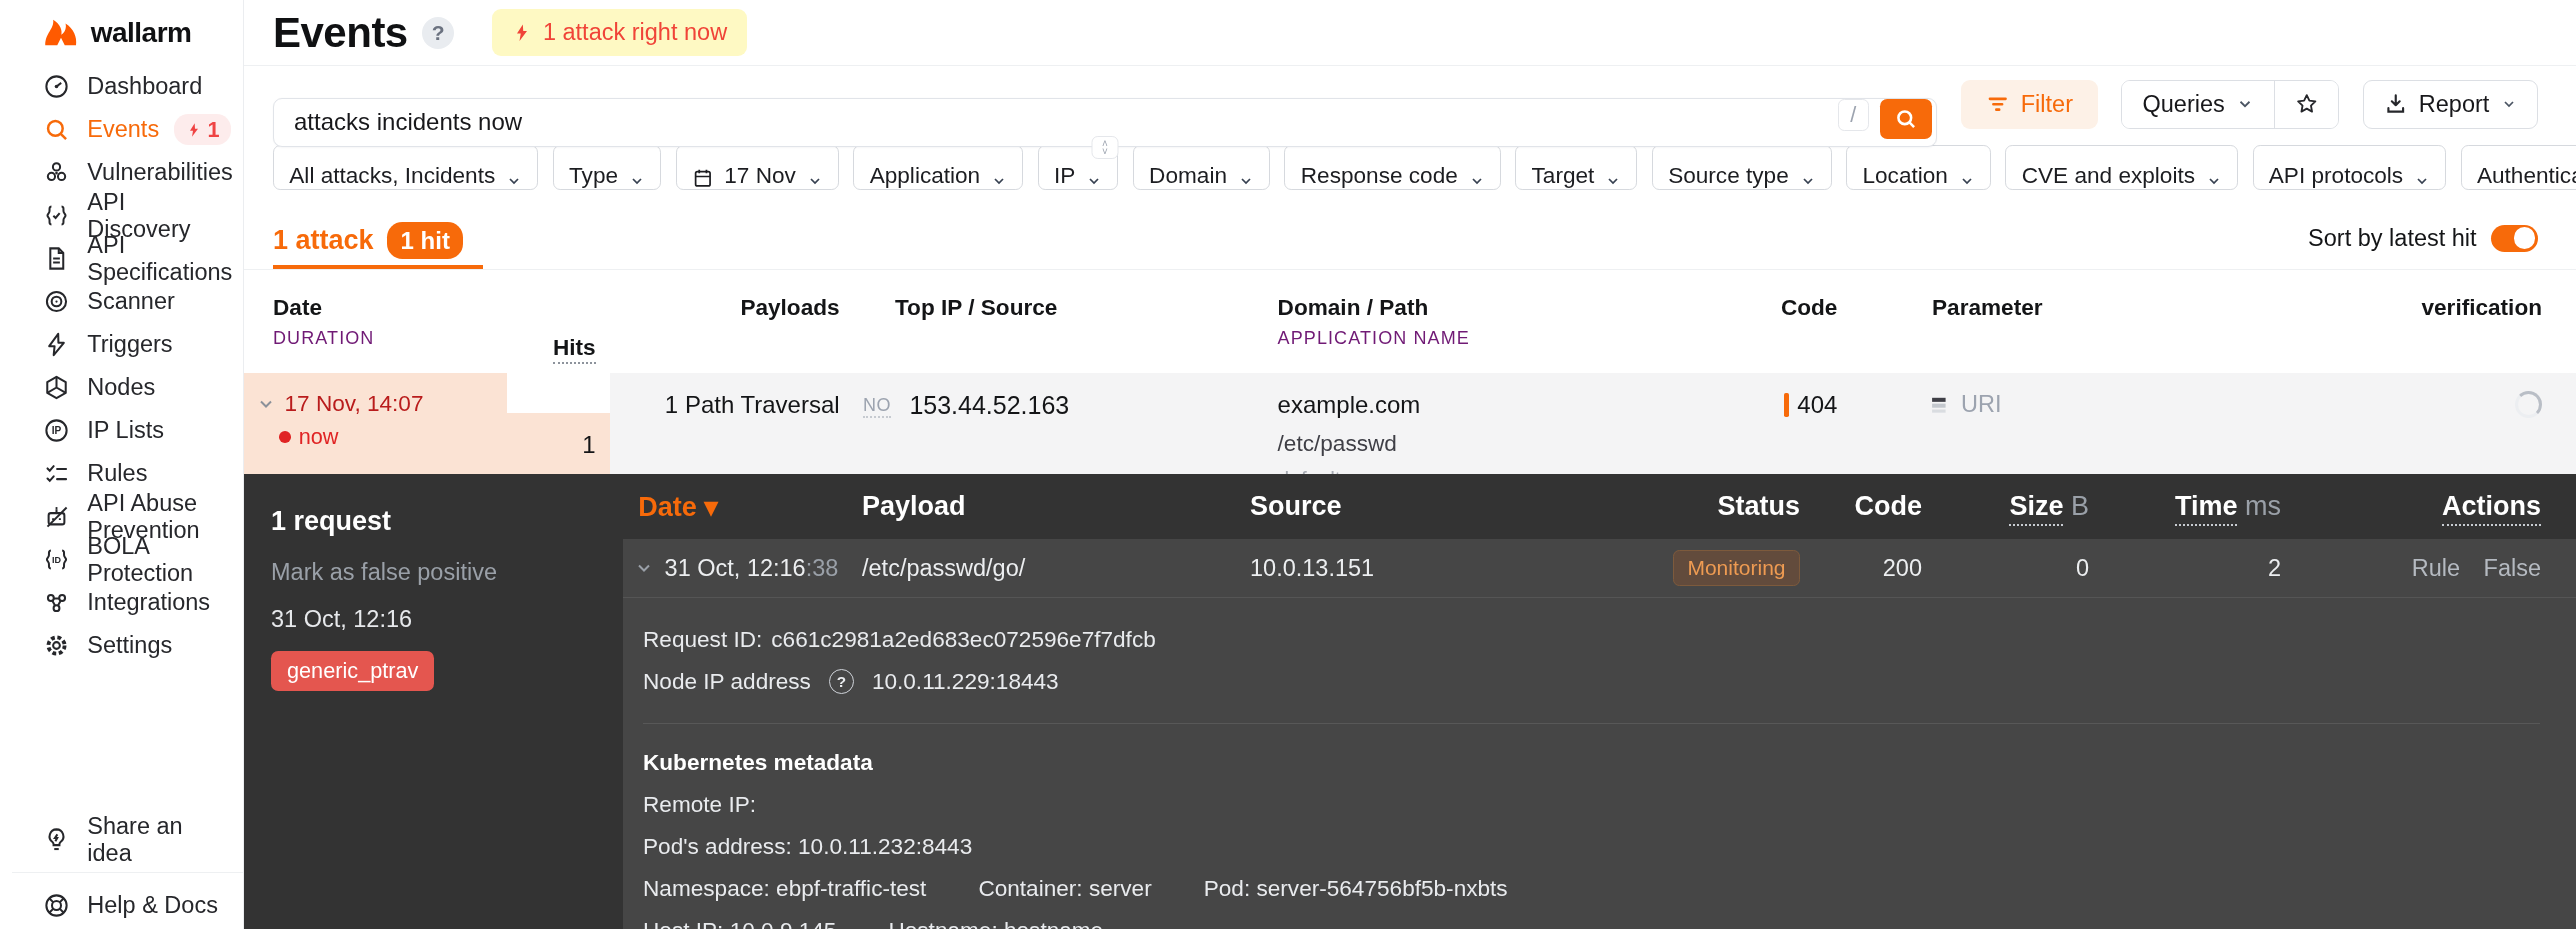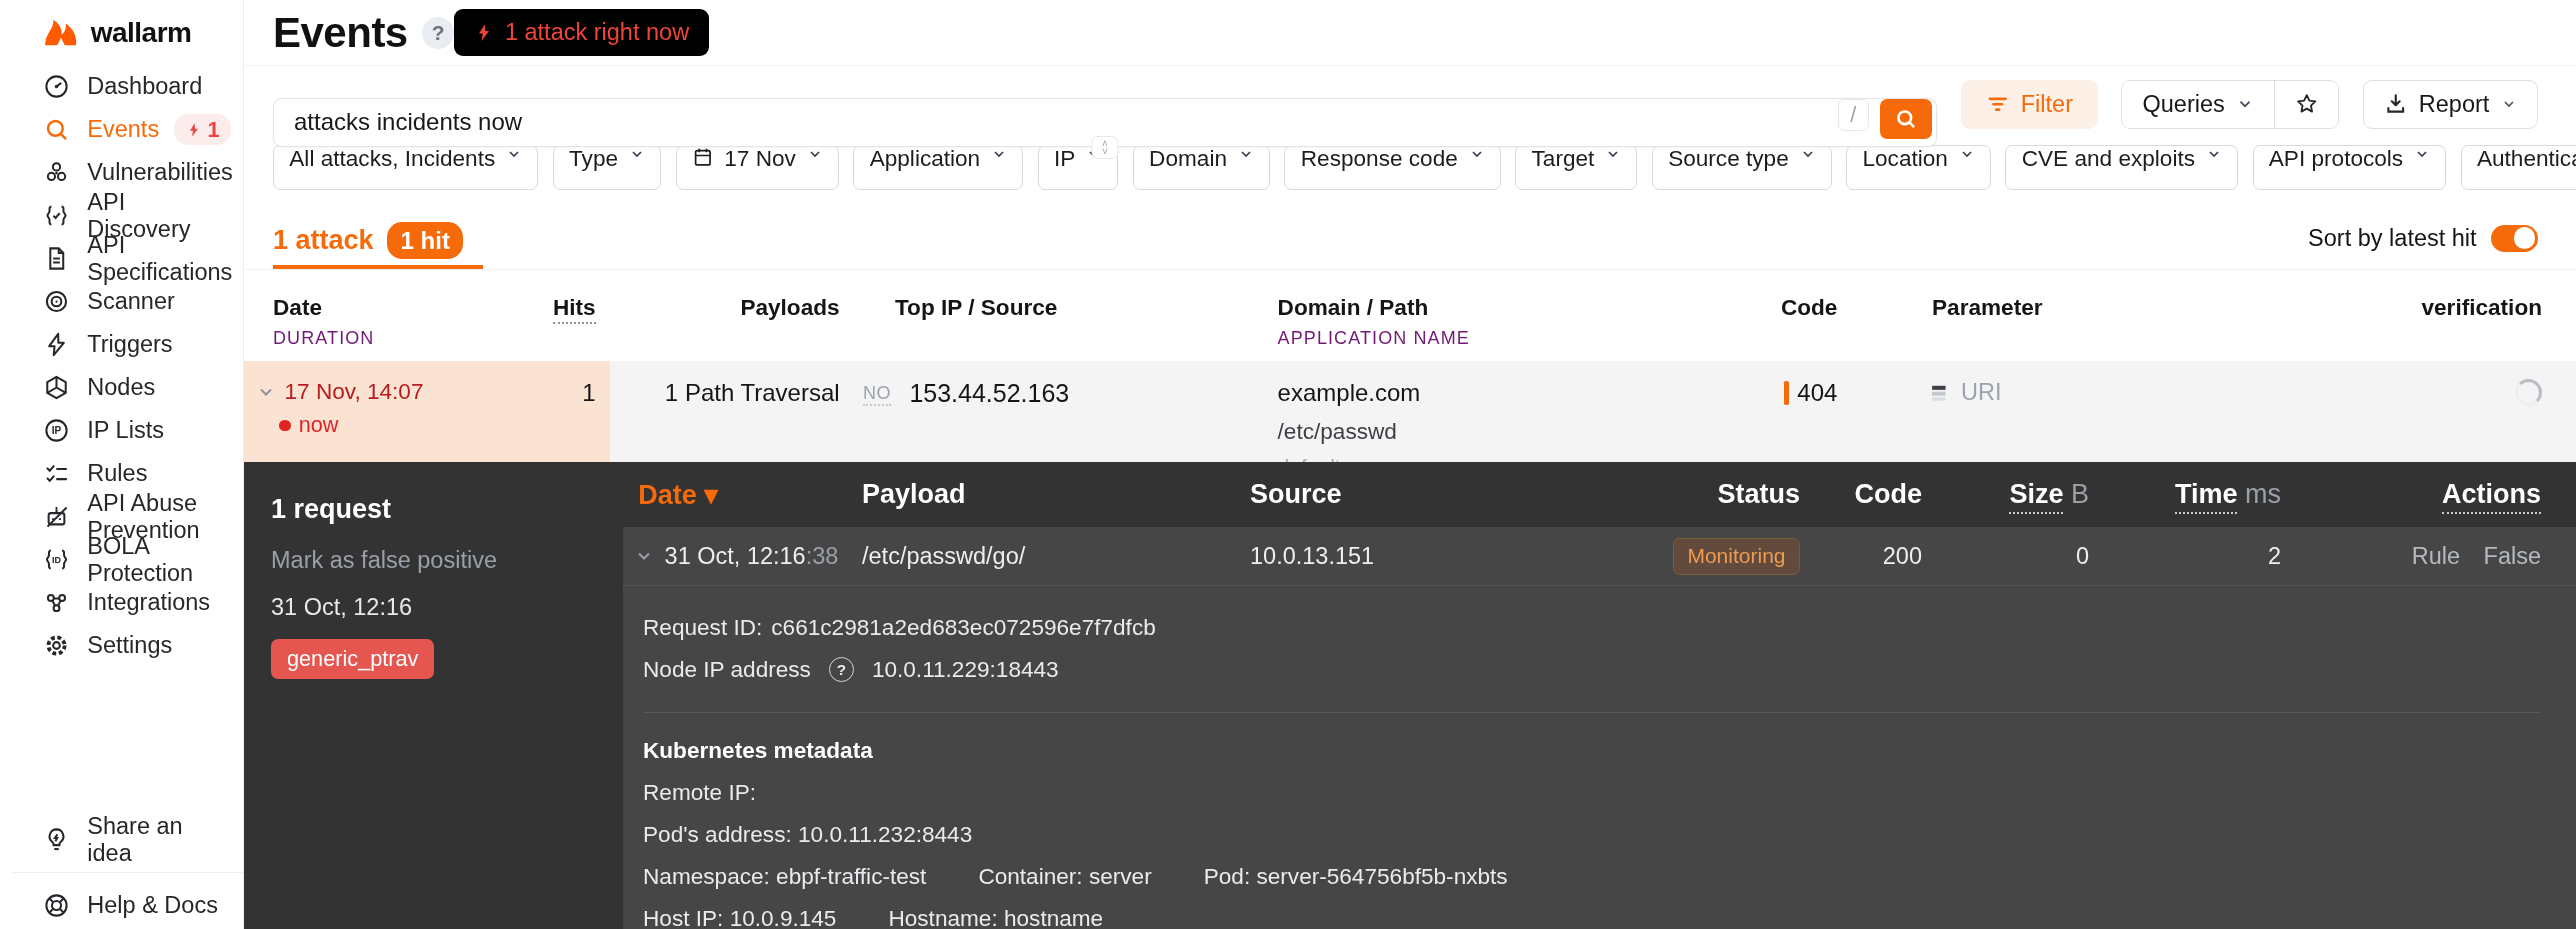--- a/index.html
+++ b/index.html
@@ -26,21 +26,21 @@
   .sb-divider { border-top:1.8px solid #eef0f2; margin:9px 0; }
   .footer-item { height:47px; }
 
   
   .main { position:absolute; left:232px; top:0; right:0; height:100%; display:flex; flex-direction:column; background:#fff; }
 
   .page-header { height:66px; flex:none; display:flex; align-items:center; padding-left:41px; border-bottom:1.8px solid #eef0f2; }
   .page-title { font-size:42px; font-weight:800; color:#101113; letter-spacing:-0.5px; }
   .help-circle { width:32px; height:32px; border-radius:50%; background:#e9ecf0; color:#6b7280;
     font-size:21px; font-weight:700; display:flex; align-items:center; justify-content:center; margin-left:14.4px; }
-  .alert-badge { background:#000000; border-radius:9px; padding:10px 20px;
+  .alert-badge { margin-left:38px; background:#fef9c3; border-radius:9px; padding:10px 20px;
     display:flex; align-items:center; gap:10.8px; color:#f04438; font-size:23.5px; }
 
   .search-row { flex:none; display:flex; align-items:center; gap:23.5px; margin:13.5px 38px 0 41px; height:49px; }
   .search-box { flex:1; height:49px; border:1.8px solid #e1e4e9; border-radius:9px; background:#fff;
     display:flex; padding:0 4.5px 0 20px; position:relative; box-shadow:0 0.9px 1.8px rgba(16,24,40,.04);margin-top:36px; }
   .search-input { flex:1; border:none; outline:none; font-size:24px; color:#18181b; font-family:inherit; background:transparent; }
   .kbd { width:31px; height:32px; border:1.8px solid #e5e7eb; border-radius:6.3px; color:#9ca3af; font-size:21.7px;
     display:flex; align-items:center; justify-content:center; margin-right:10.8px; flex:none; }
   .search-btn { width:52px; height:40px; background:#f76a0a; border:none; border-radius:7.2px;
     display:flex; align-items:center; justify-content:center; cursor:pointer; flex:none; }
@@ -50,38 +50,38 @@
   .search-nub span { font-size:10px; line-height:7.2px; }
   .btn { height:49px; display:flex; align-items:center; gap:11.7px; font-size:23.5px; color:#18181b;
     background:#fff; border:1.8px solid #dcdfe4; border-radius:9px; padding:0 20px; cursor:pointer; white-space:nowrap; }
   .btn-filter { background:#fdf1e7; border:none; color:#f76a0a; padding:0 25px; }
   .btn-group { display:flex; height:49px; border:1.8px solid #dcdfe4; border-radius:9px; overflow:hidden; }
   .btn-group .seg { display:flex; align-items:center; gap:10.8px; font-size:23.5px; padding:0 20px; cursor:pointer; background:#fff; }
   .btn-group .seg + .seg { border-left:1.8px solid #dcdfe4; }
 
   .chips-row { flex:none; display:flex; gap:14.4px; margin:16px 38px 0 41px; }
   .chip { height:45px; border:1.8px solid #d6d9de; border-radius:7.2px; background:#fff; padding:0 15.3px;
-    display:flex; align-items:flex-start; gap:10.8px; font-size:22.6px; color:#1c1d21; cursor:pointer; white-space:nowrap; }
+    display:flex; align-items:flex-end; gap:10.8px; font-size:22.6px; color:#1c1d21; cursor:pointer; white-space:nowrap; }
 
   .tab-row { flex:none; display:flex; align-items:center; margin:27px 38px 0 41px; height:52px; }
   .tab { height:100%; display:flex; align-items:center; gap:13.5px; border-bottom:4.5px solid #f76a0a; padding-right:20px; cursor:pointer; }
   .tab-label { color:#f76a0a; font-weight:700; font-size:27px; }
   .hit-pill { background:#f76a0a; color:#fff; font-weight:700; font-size:24px; border-radius:15.3px; padding:4.5px 13.5px; }
   .sort-wrap { margin-left:auto; display:flex; align-items:center; gap:14.4px; font-size:23.5px; color:#141517; padding-bottom:9px; }
   .toggle { width:47px; height:27px; border-radius:13.5px; background:#f76a0a; position:relative; cursor:pointer; flex:none; }
   .toggle .knob { position:absolute; right:2.7px; top:2.7px; width:21.7px; height:21.7px; border-radius:50%; background:#fff; }
   .tab-divider { flex:none; border-top:1.8px solid #eef0f2; }
 
   
   .attack-grid { display:grid; grid-template-columns:275px 103px 235px 420px 505px 90px 307px auto; }
   .ath { padding-top:25px; padding-bottom:12.6px; }
   .ath .h1 { font-size:22.6px; font-weight:700; color:#141517; }
   .ath .h2 { font-size:18px; color:#701a75; letter-spacing:1.1px; margin-top:7.2px; }
   .c-date   { padding-left:41px; }
-  .c-hits   { text-align:right; padding-right:14.4px; }
+  .c-hits   { text-align:right; padding-right:14.4px;margin-top:40px; }
   .c-pay    { text-align:right; padding-right:5.4px; }
   .c-src    { padding-left:18px; }
   .c-srch   { padding-left:50px; }
   .c-dom    { padding-left:12.6px; }
   .c-code   { text-align:right; padding-right:22.6px; }
   .c-par    { padding-left:72px; }
   .c-act    { text-align:right; padding-right:34px; }
   .dotted-b { border-bottom:2.7px dotted #8d939c; padding-bottom:2.7px; cursor:pointer; }
 
   .attack-row { height:101px; }

